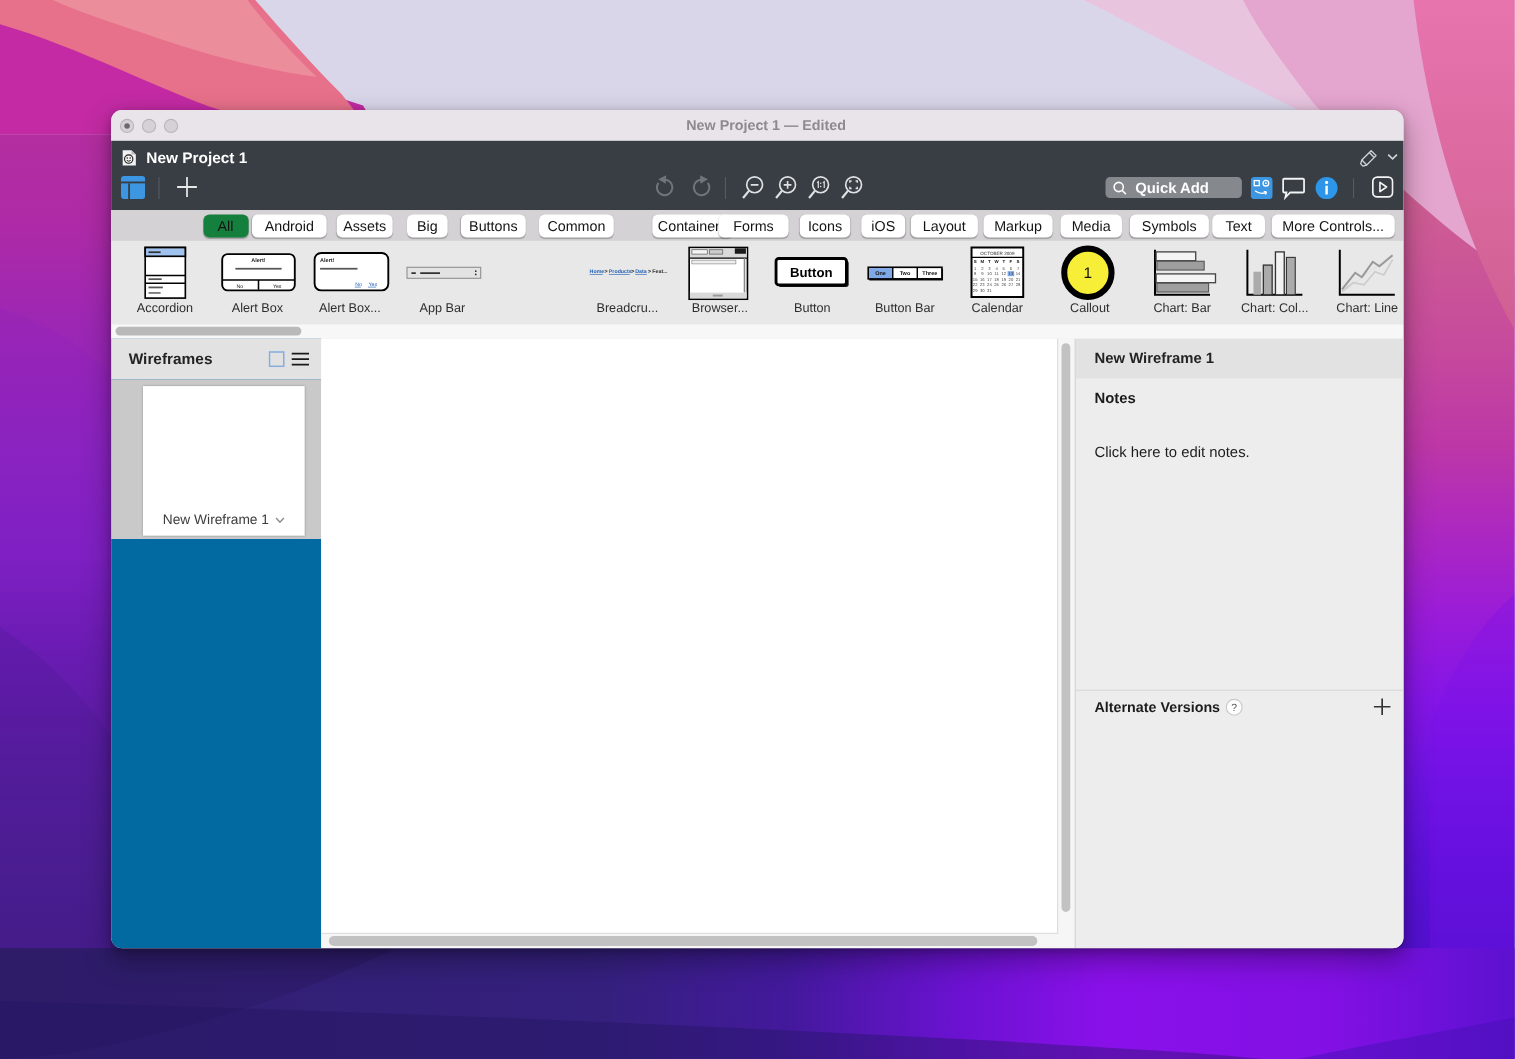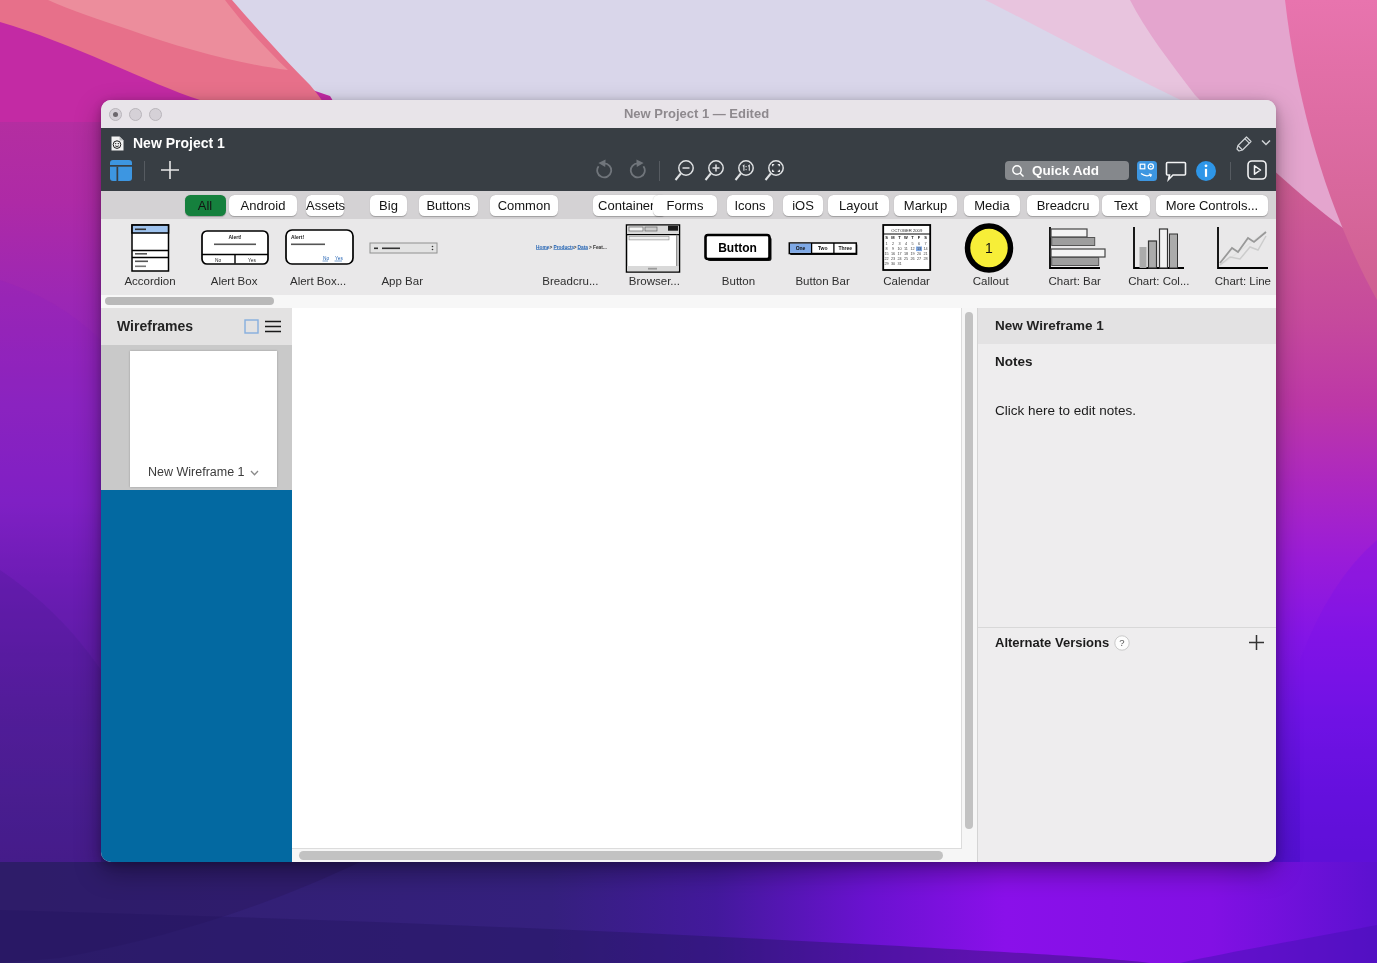--- a/index.html
+++ b/index.html
@@ -207,32 +207,32 @@
       <path d="M3 15 L4 11.5 L12.5 3 L17 7.5 L8.5 16 L5 17 Z"></path>
       <path d="M4 11.5 L8.5 16"></path>
       <path d="M10.8 4.7 L15.3 9.2"></path>
       </g>
       <path d="M28 6.5 L32 10.5 L36 6.5" fill="none" stroke="#cfd3d6" stroke-width="1.5"></path>
     </svg>
   </div>
   <div id="tabs">
       <div class="pill" style="left: 83.5px; width: 41px; background: #15803d;">All</div>
       <div class="pill" style="left: 128px; width: 68px;">Android</div>
-      <div class="pill" style="left: 205px; width: 38px;">Assets</div>
+      <div class="pill" style="left: 205px; width: 51px;">Assets</div>
       <div class="pill" style="left: 269px; width: 37px;">Big</div>
       <div class="pill" style="left: 318px; width: 59px;">Buttons</div>
       <div class="pill" style="left: 389px; width: 68px;">Common</div>
       <div class="pill" style="left: 492px; width: 73px;">Containers</div>
       <div class="pill" style="left: 552px; width: 64px;">Forms</div>
       <div class="pill" style="left: 626px; width: 46px;">Icons</div>
       <div class="pill" style="left: 682px; width: 40px;">iOS</div>
       <div class="pill" style="left: 727px; width: 61px;">Layout</div>
       <div class="pill" style="left: 793px; width: 63px;">Markup</div>
       <div class="pill" style="left: 863px; width: 56px;">Media</div>
-      <div class="pill" style="left: 926px; width: 72px;">Breadcru</div>
+      <div class="pill" style="left: 926px; width: 72px;">Symbols</div>
       <div class="pill" style="left: 1001px; width: 48px;">Text</div>
       <div class="pill" style="left: 1055px; width: 112px;">More Controls...</div>
     </div>
   <div id="palette">
       <div class="pitem" style="left: 7px;"><svg width="84" height="56" viewBox="0 0 84 56">
           <rect x="24" y="6" width="36.5" height="46" fill="#fff" stroke="#000" stroke-width="1.5"></rect>
 <rect x="24.7" y="6.7" width="35.1" height="7.3" fill="#9fc3ee"></rect>
 <rect x="24" y="6" width="36.5" height="8" fill="none" stroke="#000" stroke-width="1.5"></rect>
 <rect x="27" y="9.5" width="11" height="1.6" fill="#333"></rect>
 <rect x="24" y="31" width="36.5" height="0" fill="none"></rect>

